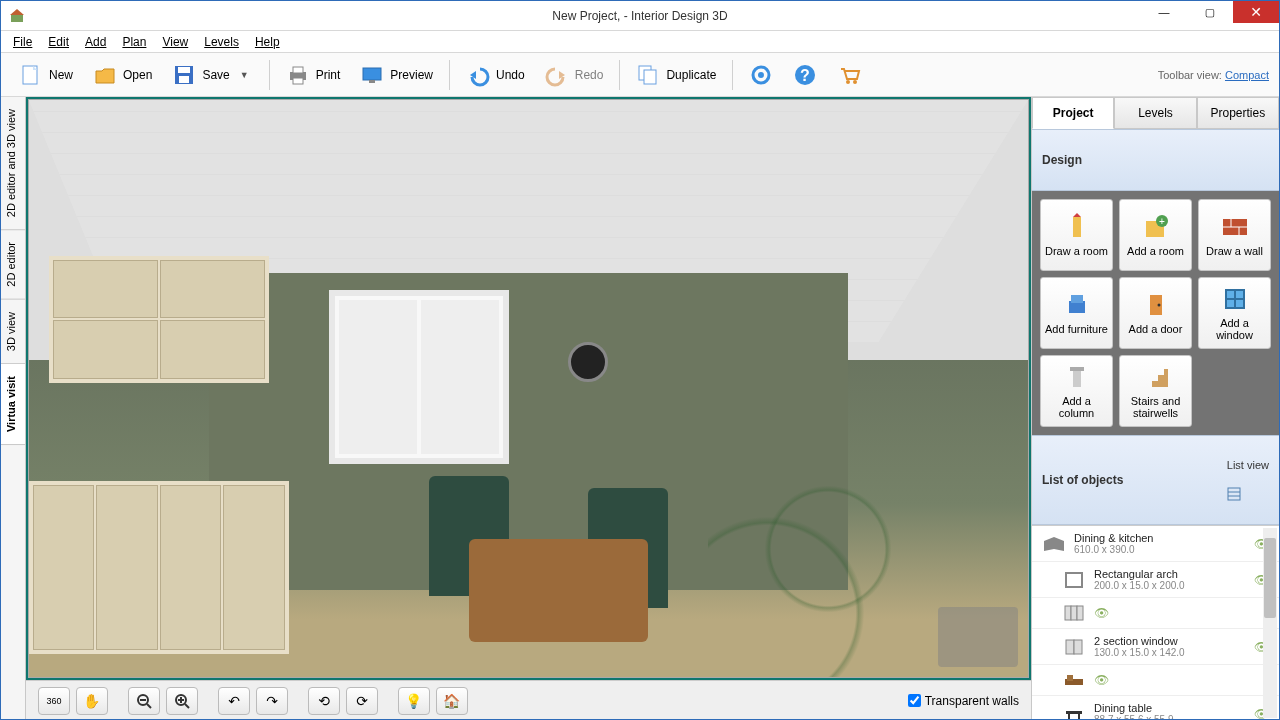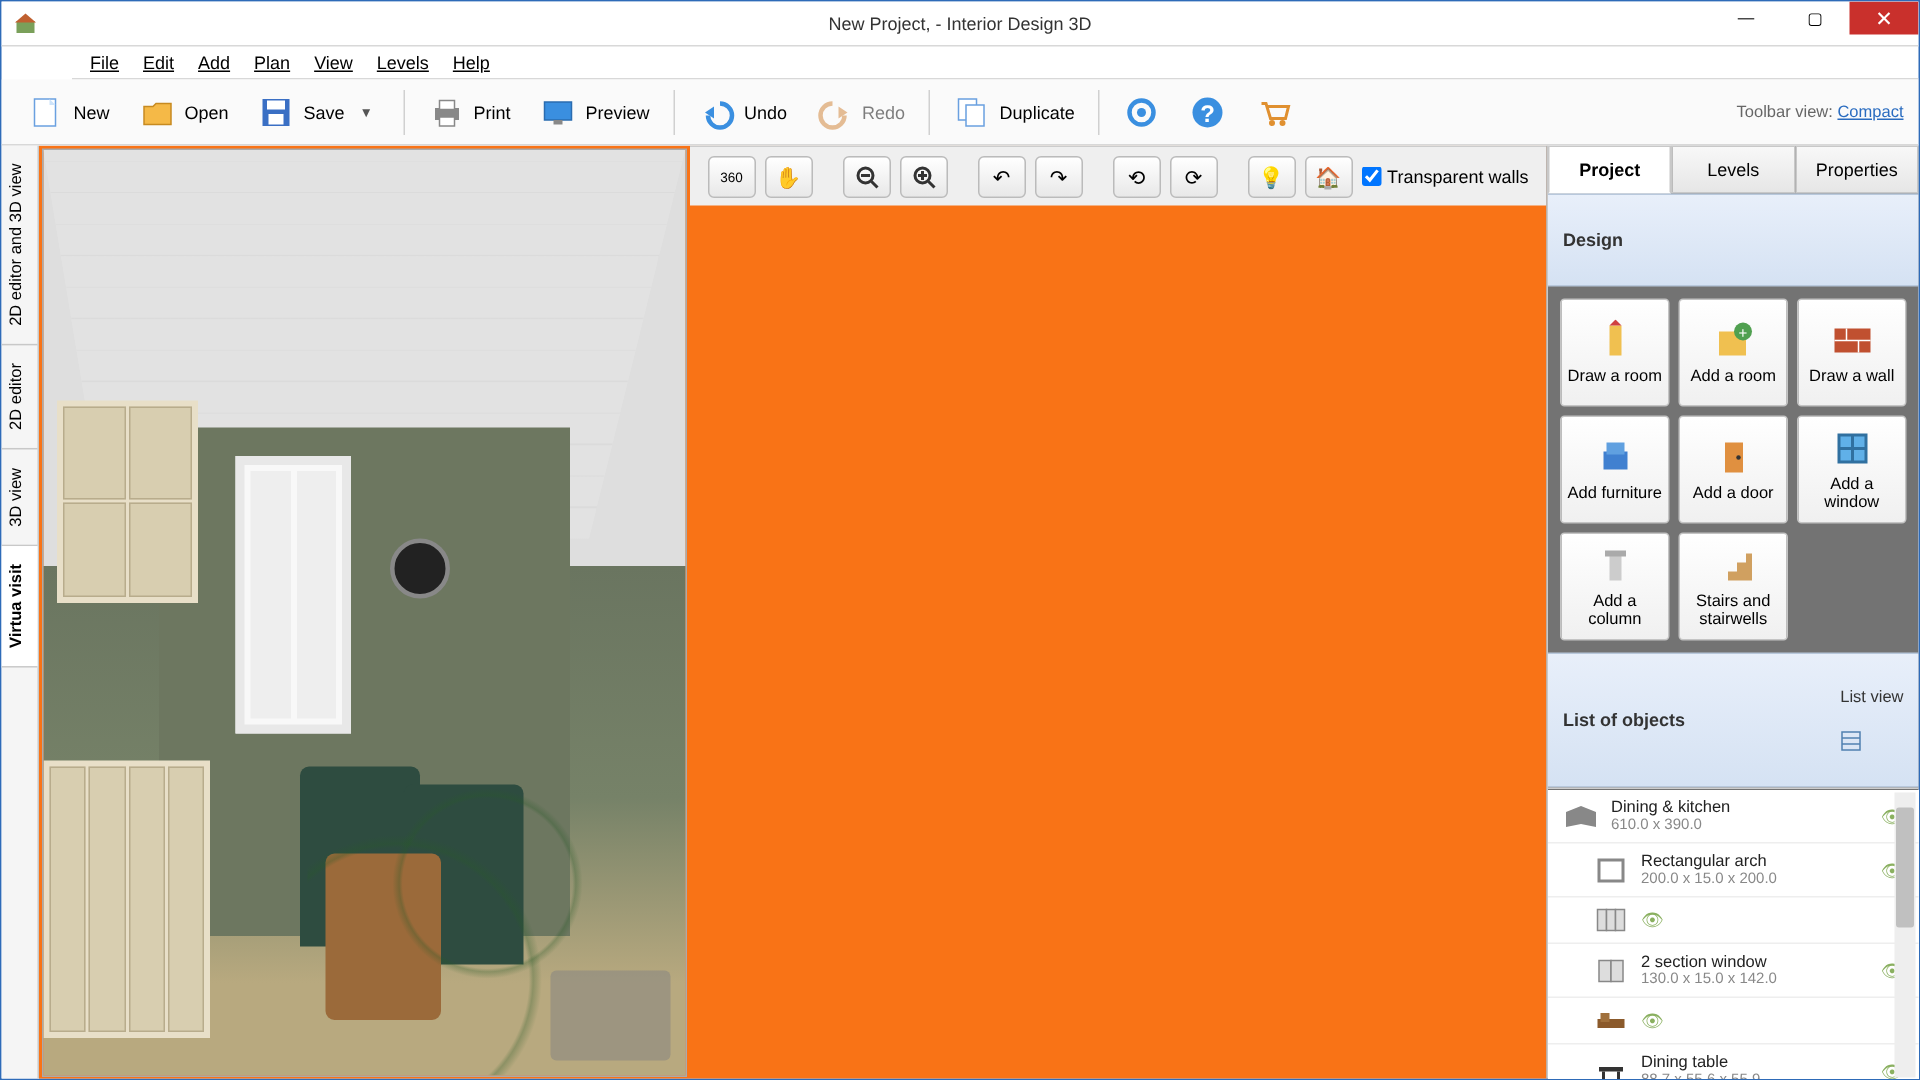--- a/index.html
+++ b/index.html
@@ -3,35 +3,35 @@
 <meta charset="utf-8">
 <style>
 * { margin: 0; padding: 0; box-sizing: border-box; font-family: "Segoe UI", Tahoma, sans-serif; }
 body { width: 1280px; height: 720px; overflow: hidden; background: #fff; border: 1px solid #2e6bb8; }
 .titlebar { height: 30px; background: #fff; display: flex; align-items: center; position: relative; border-bottom: 1px solid #d8d8d8; }
 .titlebar .app-icon { width: 16px; height: 16px; margin-left: 8px; }
 .titlebar .title { position: absolute; left: 50%; transform: translateX(-50%); font-size: 12px; color: #333; }
 .titlebar .win-controls { position: absolute; right: 0; top: 0; display: flex; }
 .titlebar .win-controls div { width: 46px; height: 22px; display: flex; align-items: center; justify-content: center; font-size: 11px; }
 .titlebar .win-controls .close { background: #c9302c; color: #fff; font-size: 14px; }
-.menubar { height: 22px; display: flex; align-items: center; padding: 0 4px; border-bottom: 1px solid #d8d8d8; margin-left: 47px; }
+.menubar { height: 22px; display: flex; align-items: center; padding: 0 4px; border-bottom: 1px solid #d8d8d8; }
 .menubar .menu-item { padding: 2px 8px; font-size: 12px; cursor: default; }
 .menubar .menu-item span.u { text-decoration: underline; }
 .toolbar { height: 44px; display: flex; align-items: center; padding: 0 8px; border-bottom: 1px solid #d8d8d8; background: #fafafa; position: relative; }
 .toolbar .tb-btn { display: flex; align-items: center; gap: 6px; padding: 4px 10px; font-size: 12px; cursor: default; }
 .toolbar .sep { width: 1px; height: 30px; background: #d0d0d0; margin: 0 6px; }
 .toolbar .tb-icon { width: 24px; height: 24px; display: flex; align-items: center; justify-content: center; }
 .toolbar .dropdown-arrow { font-size: 9px; padding: 0 4px; color: #555; }
 .toolbar .right-text { position: absolute; right: 10px; font-size: 11px; color: #666; }
 .toolbar .right-text a { color: #2a6cc0; text-decoration: underline; }
 .main { display: flex; height: 623px; }
 .vtabs { width: 25px; display: flex; flex-direction: column; border-right: 1px solid #c8c8c8; background: #f5f5f5; }
 .vtab { flex: none; writing-mode: vertical-rl; transform: rotate(180deg); text-align: center; padding: 12px 4px; font-size: 11px; border-top: 1px solid #c8c8c8; cursor: default; }
 .vtab.active { background: #fff; font-weight: bold; }
-.viewport { flex: 1; display: flex; background: #f97316; }
+.viewport { flex: 1; display: flex; flex-direction: column; background: #0f766e; }
 .render { flex: 1; position: relative; background: linear-gradient(180deg, #dedede 0%, #dedede 45%, #6a7560 45%, #768268 70%, #b8a97f 90%); overflow: hidden; border: 1px solid #aaa; margin: 2px; }
 .render .ceiling { position: absolute; top: 0; left: 0; right: 0; height: 42%; background: repeating-linear-gradient(0deg, #e2e2e2, #e2e2e2 20px, #d8d8d8 21px), repeating-linear-gradient(90deg, #e2e2e2, #e2e2e2 40px, #d8d8d8 41px); clip-path: polygon(0 0, 100% 0, 85% 100%, 10% 100%); }
 .render .back-wall { position: absolute; top: 30%; left: 18%; right: 18%; height: 55%; background: #6d7760; }
 .render .window { position: absolute; top: 33%; left: 30%; width: 18%; height: 30%; background: #f8f8f8; border: 6px solid #e8e8e8; display: grid; grid-template-columns: 1fr 1fr; gap: 4px; padding: 4px; }
 .render .window div { background: #eee; }
 .render .clock { position: absolute; top: 42%; left: 54%; width: 40px; height: 40px; border-radius: 50%; background: #222; border: 3px solid #888; }
 .render .cabinet-top { position: absolute; top: 27%; left: 2%; width: 22%; height: 22%; background: #e8dfc8; display:grid; grid-template-columns:1fr 1fr; gap:2px; padding:4px; }
 .render .cabinet-top div { background:#d8ceb0; border:1px solid #b8ac8c; }
 .render .cabinet-bottom { position: absolute; bottom: 4%; left: 0; width: 26%; height: 30%; background: #e8dfc8; display:grid; grid-template-columns:repeat(4,1fr); gap:2px; padding:4px; }
 .render .cabinet-bottom div { background:#d8ceb0; border:1px solid #b8ac8c; }

